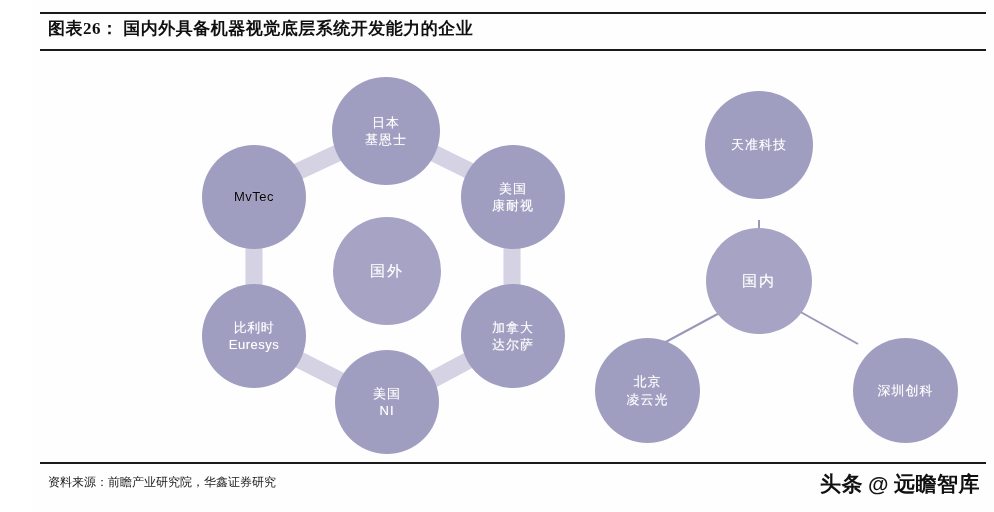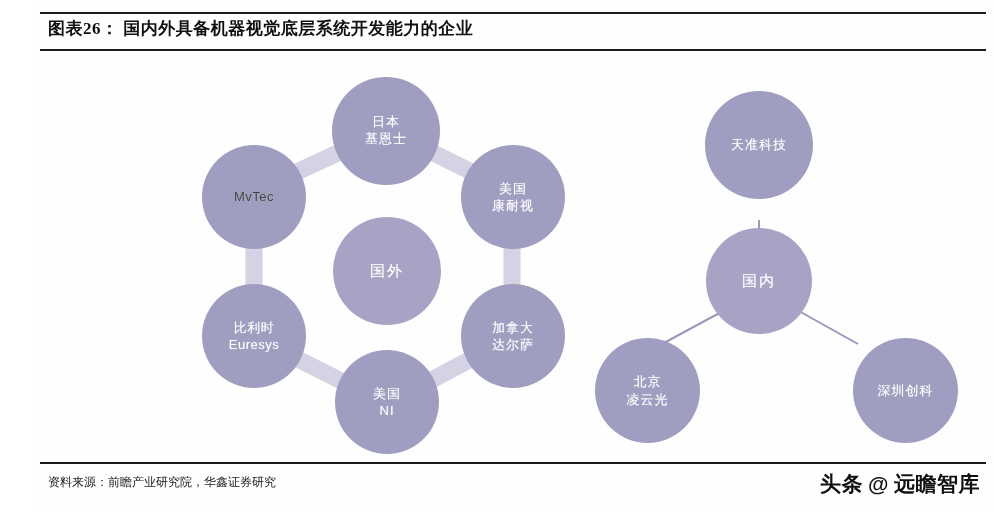--- a/index.html
+++ b/index.html
@@ -143,21 +143,21 @@
         <line id="spoke-1" x1="727" y1="168" x2="727" y2="200" stroke-width="2" stroke="#9a97b8"></line>
         <line id="spoke-2" x1="693" y1="258" x2="630" y2="292" stroke-width="2" stroke="#9a97b8"></line>
         <line id="spoke-3" x1="765" y1="258" x2="826" y2="292" stroke-width="2" stroke="#9a97b8"></line>
       </g>
     </svg>
 
     <div class="node hub" style="left: 301px; top: 165px; width: 108px; height: 108px; background: rgb(166, 163, 197); color: rgb(255, 255, 255);">
       <span class="line">国外</span>
     </div>
 
-    <div class="node leaf" style="left: 300px; top: 25px; width: 108px; height: 108px; background: rgb(160, 158, 192); color: rgb(255, 255, 255); font-family: Liberation Mono, monospace;">
+    <div class="node leaf" style="left: 300px; top: 25px; width: 108px; height: 108px; background: rgb(160, 158, 192); color: rgb(255, 255, 255);">
       <span class="line">日本</span>
       <span class="line">基恩士</span>
     </div>
 
     <div class="node leaf" style="left: 429px; top: 93px; width: 104px; height: 104px; background: rgb(160, 158, 192); color: rgb(255, 255, 255);">
       <span class="line">美国</span>
       <span class="line">康耐视</span>
     </div>
 
     <div class="node leaf" style="left: 429px; top: 232px; width: 104px; height: 104px; background: rgb(160, 158, 192); color: rgb(255, 255, 255);">
@@ -168,21 +168,21 @@
     <div class="node leaf" style="left: 303px; top: 298px; width: 104px; height: 104px; background: rgb(160, 158, 192); color: rgb(255, 255, 255);">
       <span class="line">美国</span>
       <span class="line">NI</span>
     </div>
 
     <div class="node leaf latin" style="left: 170px; top: 232px; width: 104px; height: 104px; background: rgb(160, 158, 192); color: rgb(255, 255, 255);">
       <span class="line">比利时</span>
       <span class="line">Euresys</span>
     </div>
 
-    <div class="node leaf latin" style="left: 170px; top: 93px; width: 104px; height: 104px; background: rgb(160, 158, 192); color: #404040;">
+    <div class="node leaf latin" style="left: 170px; top: 93px; width: 104px; height: 104px; background: rgb(160, 158, 192); color: #000000;">
       <span class="line">MvTec</span>
     </div>
 
     <div class="node hub" style="left: 674px; top: 176px; width: 106px; height: 106px; background: rgb(166, 163, 197); color: rgb(255, 255, 255);">
       <span class="line">国内</span>
     </div>
 
     <div class="node leaf" style="left: 673px; top: 39px; width: 108px; height: 108px; background: rgb(160, 158, 192); color: rgb(255, 255, 255);">
       <span class="line">天准科技</span>
     </div>

